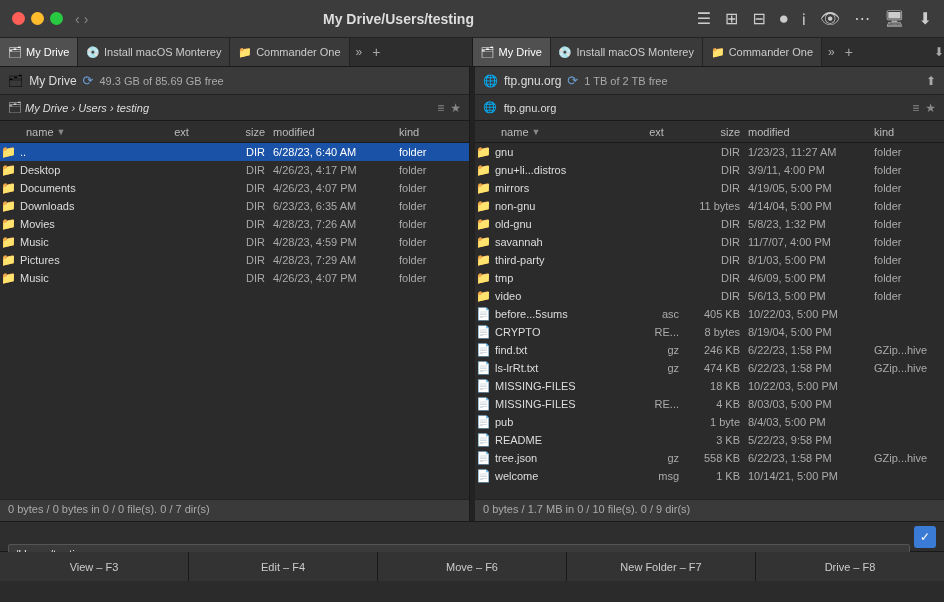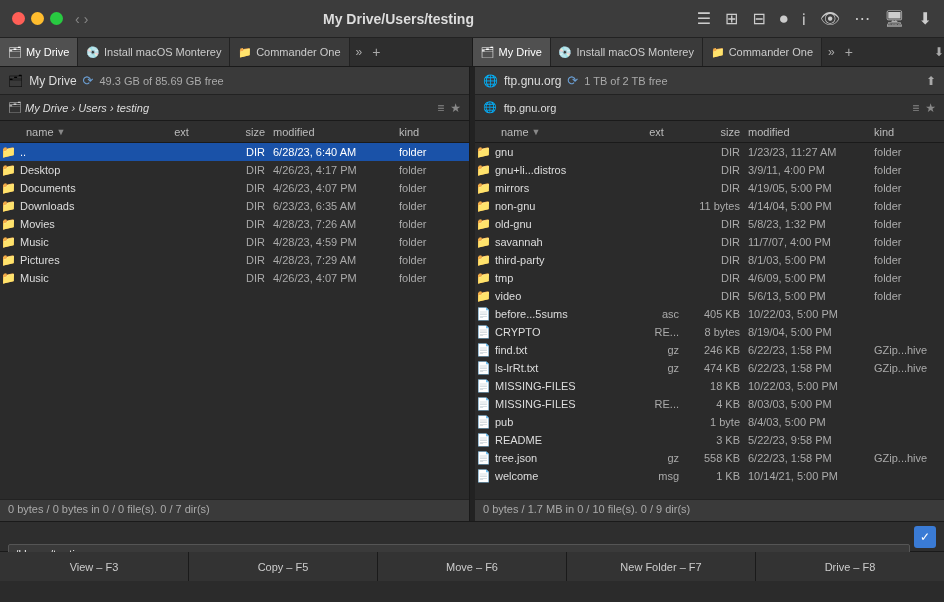--- a/index.html
+++ b/index.html
@@ -577,17 +577,17 @@
   </div>
 </div>
 
 <div class="command-bar">
   <input class="command-input" type="text" value="/Users/testing" style="">
   <button class="command-btn">✓</button>
 </div>
 
 <div class="fn-bar" id="fn-bar">
     <div class="fn-key">View – F3</div>
-    <div class="fn-key">Copy – F5</div>
+    <div class="fn-key">Edit – F4</div>
     <div class="fn-key">Move – F6</div>
     <div class="fn-key">New Folder – F7</div>
     <div class="fn-key">Drive – F8</div>
   </div>
 
 </body></html>

